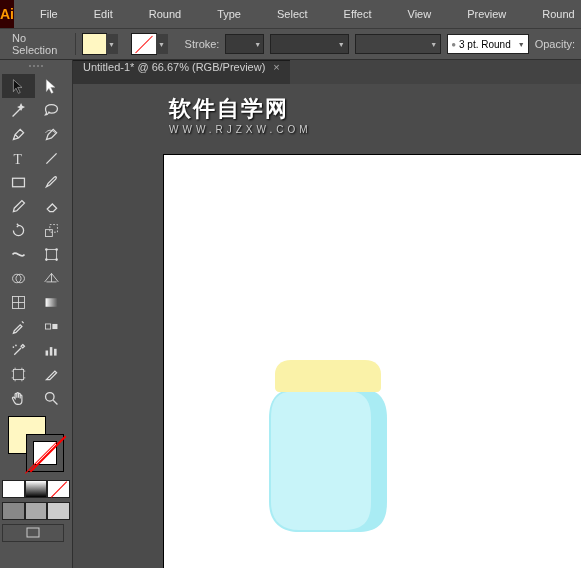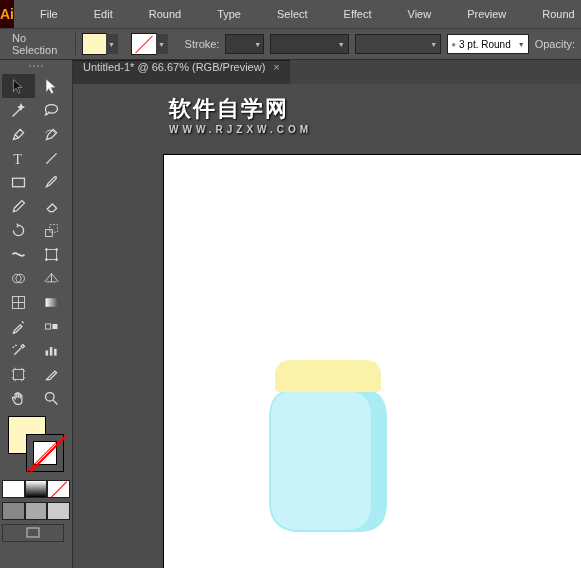--- a/index.html
+++ b/index.html
@@ -33,21 +33,21 @@
 .stroke-big::before{content:"";position:absolute;inset:6px;border:1px solid #000;background:#fff}
 .stroke-big::after{content:"";position:absolute;left:-2px;top:38px;width:44px;height:1px;background:#ff0000;transform:rotate(-45deg);transform-origin:left top}
 .mini-row{display:flex;gap:0;padding:2px}
 .mini-row .mini{width:22px;height:16px;border:1px solid #222}
 .canvas-area{flex:1;background:#4b4b4b;position:relative;overflow:hidden}
 .tabbar{height:24px;background:#434343;display:flex;align-items:center;border-bottom:1px solid #2a2a2a}
 .tab{height:24px;background:#343434;padding:0 10px;display:flex;align-items:flex-start;gap:8px;color:#d0d0d0;font-size:11px;border-top:1px solid #1a1a1a}
 .tab .x{color:#aaa;font-size:11px;cursor:pointer}
 .canvas-inner{position:absolute;left:0;right:0;top:24px;bottom:0;background:#4b4b4b}
 .watermark{position:absolute;left:96px;top:10px;color:#fff;font-weight:bold;font-size:22px;letter-spacing:2px;font-family:"Microsoft YaHei",SimHei,sans-serif;text-shadow:1px 1px 2px #000}
-.watermark .sub{font-size:10px;letter-spacing:4px;color:#ccc;display:block;font-weight:bold}
+.watermark .sub{font-size:10px;letter-spacing:4px;color:#ccc;display:block;font-weight:normal}
 .artboard{position:absolute;left:90px;top:70px;width:420px;height:420px;background:#fff;border:1px solid #000;box-shadow:2px 2px 0 rgba(0,0,0,.3)}
 .jar{position:absolute;left:188px;top:258px}
 .dd-caret{font-size:7px;color:#bbb;padding-left:2px}
 .vbar{width:1px;height:22px;background:#3a3a3a}
 .stroke-big .redline2{position:absolute;width:50px;height:2px;background:#ff0000;transform:rotate(-45deg);left:-4px;top:18px}
 </style>
 </head>
 <body>
 
 <div class="menubar">

